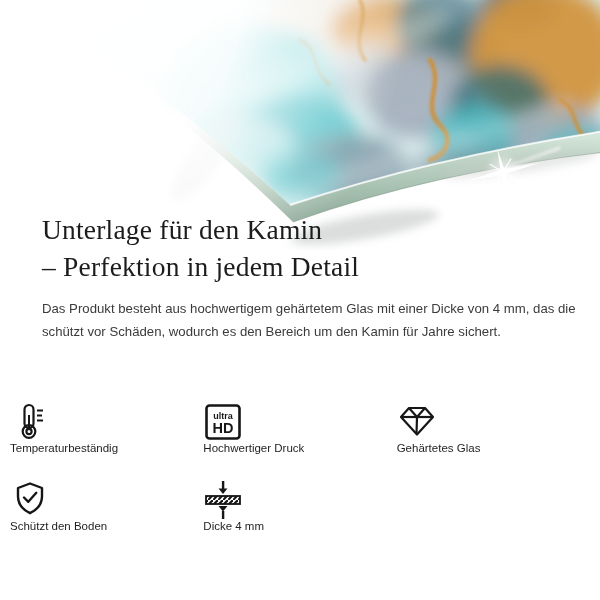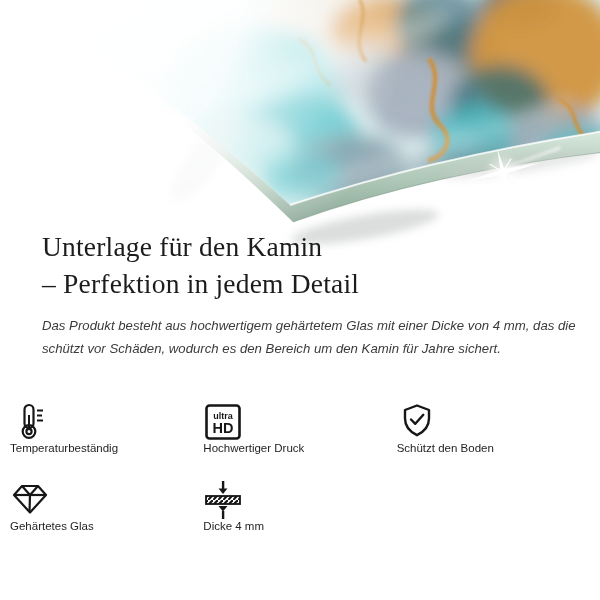--- a/index.html
+++ b/index.html
@@ -1,26 +1,26 @@
 <!DOCTYPE html>
 <html><head>
 <meta charset="utf-8">
 <style>
   html,body{margin:0;padding:0;}
   body{
     width:600px;height:600px;background:#ffffff;position:relative;overflow:hidden;
     font-family:"Liberation Sans", sans-serif;
   }
   .hero{position:absolute;top:0;left:0;width:600px;height:250px;}
-  .content{position:absolute;left:42px;top:228px;width:548px;}
+  .content{position:absolute;left:42px;top:211px;width:548px;}
   .title{
     font-family:"Liberation Serif", serif;font-weight:400;
     font-size:27.5px;line-height:37px;color:#1c1c1c;margin:0;letter-spacing:.2px;
   }
-  .paragraph{margin:13px 0 0 0;font-size:13.2px;line-height:22.6px;color:#3b3b3b;font-style:italic;}
+  .paragraph{margin:13px 0 0 0;font-size:13.2px;line-height:22.6px;color:#3b3b3b;}
   .paragraph span{display:block;}
   .features{
     position:absolute;left:10px;top:402px;width:580px;
     display:grid;grid-template-columns:repeat(3,1fr);row-gap:26px;
   }
   .feature{display:flex;flex-direction:column;}
   .feature .ic{width:40px;height:40px;}
   .feature .lbl{font-size:11.5px;color:#1f1f1f;white-space:nowrap;}
   svg text{font-family:"Liberation Sans", sans-serif;}
 </style>
@@ -153,38 +153,38 @@
     <svg class="ic" viewBox="0 0 40 40">
       <rect x="3.5" y="3.5" width="33" height="33" rx="3" fill="none" stroke="#161616" stroke-width="2.6"></rect>
       <text x="20" y="16.5" text-anchor="middle" font-size="9" font-weight="bold" fill="#161616">ultra</text>
       <text x="20" y="31" text-anchor="middle" font-size="14.5" font-weight="bold" fill="#161616">HD</text>
     </svg>
     <div class="lbl">Hochwertiger Druck</div>
   </div>
 
   <div class="feature">
     <svg class="ic" viewBox="0 0 40 40">
-      <g fill="none" stroke="#161616" stroke-width="2.4" stroke-linejoin="round" stroke-linecap="round">
-        <path d="M20,3.5 L32,8 V16.5 C32,24.5 27,29.8 20,33.2 C13,29.8 8,24.5 8,16.5 V8 Z"></path>
-        <path d="M14,17.5 L18.3,21.8 L26.3,12.8"></path>
-      </g>
-    </svg>
-    <div class="lbl">Schützt den Boden</div>
-  </div>
-
-  <div class="feature">
-    <svg class="ic" viewBox="0 0 40 40">
       <g fill="none" stroke="#161616" stroke-width="2.2" stroke-linejoin="round">
         <path d="M4,15 L12,6 H28 L36,15 L20,32.5 Z"></path>
         <path d="M4,15 H36"></path>
         <path d="M12,6 L20,15 L28,6"></path>
         <path d="M20,15 L19.5,32"></path>
       </g>
     </svg>
     <div class="lbl">Gehärtetes Glas</div>
+  </div>
+
+  <div class="feature">
+    <svg class="ic" viewBox="0 0 40 40">
+      <g fill="none" stroke="#161616" stroke-width="2.4" stroke-linejoin="round" stroke-linecap="round">
+        <path d="M20,3.5 L32,8 V16.5 C32,24.5 27,29.8 20,33.2 C13,29.8 8,24.5 8,16.5 V8 Z"></path>
+        <path d="M14,17.5 L18.3,21.8 L26.3,12.8"></path>
+      </g>
+    </svg>
+    <div class="lbl">Schützt den Boden</div>
   </div>
 
 
   <div class="feature">
     <svg class="ic" viewBox="0 0 40 40">
       <defs>
         <pattern id="hatch" patternUnits="userSpaceOnUse" width="5" height="5">
           <path d="M-1,6 L6,-1" stroke="#161616" stroke-width="2.2"></path>
         </pattern>
       </defs>

